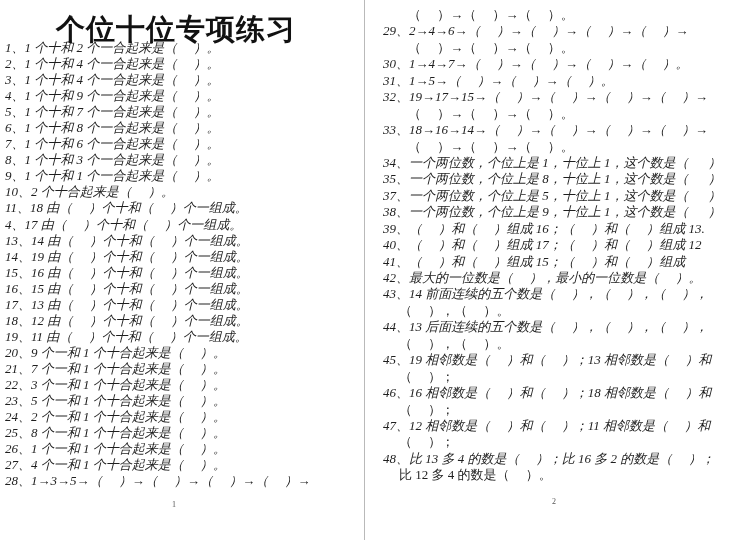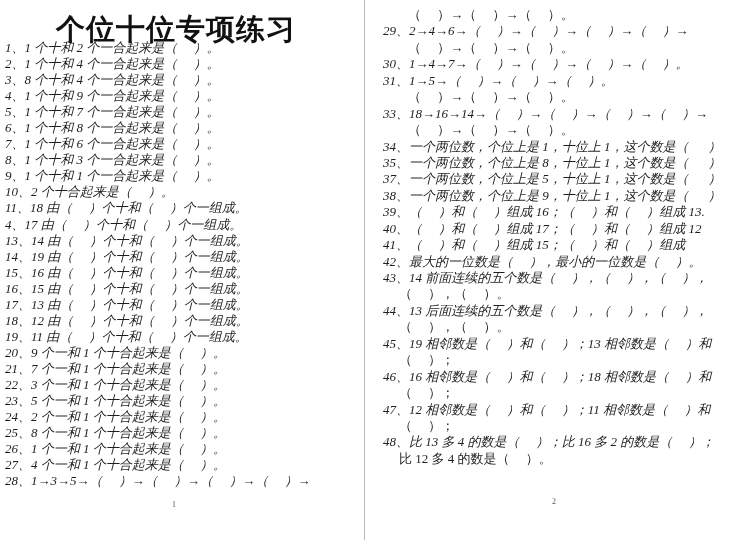--- a/index.html
+++ b/index.html
@@ -55,21 +55,21 @@
 </head>
 <body>
 
 <div class="screen">
 
   <div class="page page-left">
     <h1 class="title">个位十位专项练习</h1>
     <div class="lines" id="page1-lines">
         <div class="line indent-0">1、1 个十和 2 个一合起来是（     ）。</div>
         <div class="line indent-0">2、1 个十和 4 个一合起来是（     ）。</div>
-        <div class="line indent-0">3、8 个十和 4 个一合起来是（     ）。</div>
+        <div class="line indent-0">3、1 个十和 4 个一合起来是（     ）。</div>
         <div class="line indent-0">4、1 个十和 9 个一合起来是（     ）。</div>
         <div class="line indent-0">5、1 个十和 7 个一合起来是（     ）。</div>
         <div class="line indent-0">6、1 个十和 8 个一合起来是（     ）。</div>
         <div class="line indent-0">7、1 个十和 6 个一合起来是（     ）。</div>
         <div class="line indent-0">8、1 个十和 3 个一合起来是（     ）。</div>
         <div class="line indent-0">9、1 个十和 1 个一合起来是（     ）。</div>
         <div class="line indent-0">10、2 个十合起来是（     ）。</div>
         <div class="line indent-0">11、18 由（     ）个十和（     ）个一组成。</div>
         <div class="line indent-0">4、17 由（     ）个十和（     ）个一组成。</div>
         <div class="line indent-0">13、14 由（     ）个十和（     ）个一组成。</div>
@@ -94,20 +94,21 @@
 
   <div class="divider"></div>
 
   <div class="page page-right">
     <div class="lines" id="page2-lines">
         <div class="line indent-2">（     ）→（     ）→（     ）。</div>
         <div class="line indent-0">29、2→4→6→（     ）→（     ）→（     ）→（     ）→</div>
         <div class="line indent-2">（     ）→（     ）→（     ）。</div>
         <div class="line indent-0">30、1→4→7→（     ）→（     ）→（     ）→（     ）。</div>
         <div class="line indent-0">31、1→5→（     ）→（     ）→（     ）。</div>
+        <div class="line indent-0">32、19→17→15→（     ）→（     ）→（     ）→（     ）→</div>
         <div class="line indent-2">（     ）→（     ）→（     ）。</div>
         <div class="line indent-0">33、18→16→14→（     ）→（     ）→（     ）→（     ）→</div>
         <div class="line indent-2">（     ）→（     ）→（     ）。</div>
         <div class="line indent-0">34、一个两位数，个位上是 1，十位上 1，这个数是（      ）</div>
         <div class="line indent-0">35、一个两位数，个位上是 8，十位上 1，这个数是（      ）</div>
         <div class="line indent-0">37、一个两位数，个位上是 5，十位上 1，这个数是（      ）</div>
         <div class="line indent-0">38、一个两位数，个位上是 9，十位上 1，这个数是（      ）</div>
         <div class="line indent-0">39、（     ）和（     ）组成 16；（     ）和（     ）组成 13.</div>
         <div class="line indent-0">40、（     ）和（     ）组成 17；（     ）和（     ）组成 12</div>
         <div class="line indent-0">41、（     ）和（     ）组成 15；（     ）和（     ）组成</div>

